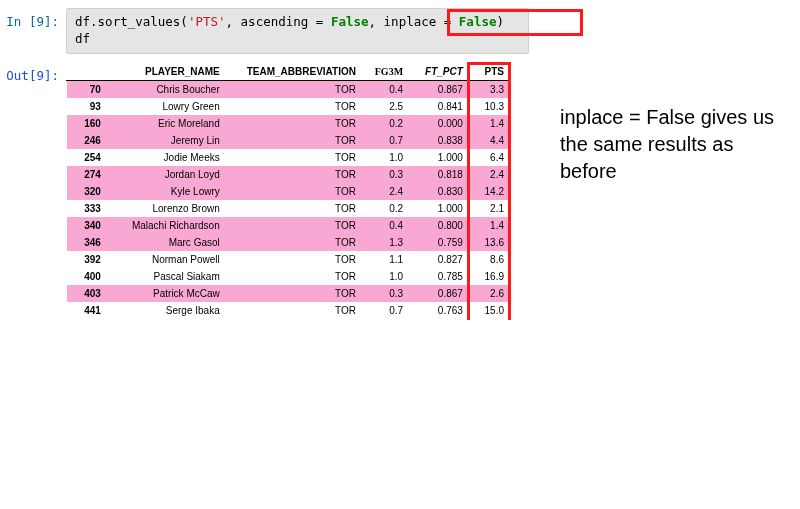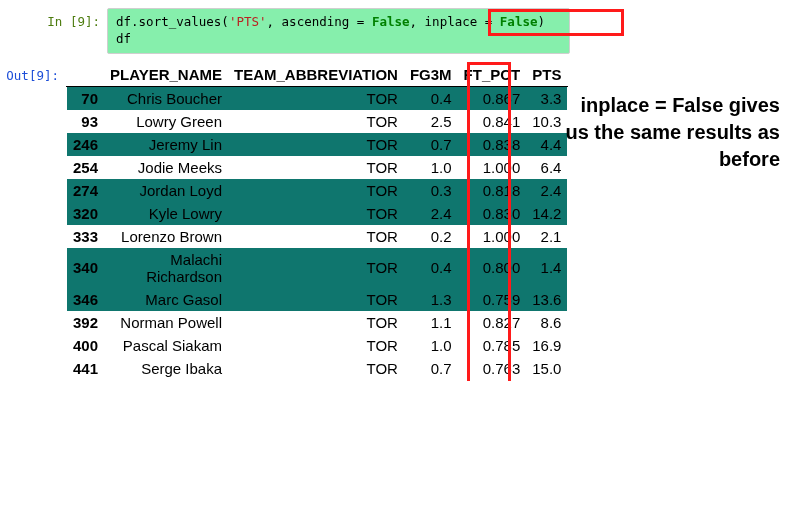--- a/index.html
+++ b/index.html
@@ -17,27 +17,27 @@
   }
   .prompt {
     width: 62px;
     flex: 0 0 62px;
     text-align: right;
     padding: 6px 7px 0 0;
     font-family: Menlo, Consolas, monospace;
     font-size: 12.5px;
     box-sizing: border-box;
   }
-  .prompt.in { color: #4d7c0f; margin-left: 41px; }
+  .prompt.in { color: #0369a1; }
   .prompt.out { color: #1d4ed8; }
   .code-area {
     flex: 0 0 445px;
     border: 1px solid #cfcfcf;
     border-radius: 2px;
-    background: #86efac;
+    background: #e5e5e5;
     padding: 5px 8px;
     font-family: Menlo, Consolas, monospace;
     font-size: 12.5px;
     line-height: 1.35;
     position: relative;
   }
   .kw { color: #008000; font-weight: bold; }
   .str { color: #BA2121; }
   .highlight-box {
     position: absolute;
@@ -50,63 +50,63 @@
   }
   .out-row { margin-top: 8px; }
   .table-wrap {
     position: relative;
     margin-left: 0;
     flex: 0 0 445px;
   }
   table {
     border-collapse: collapse;
     border: 1px solid #fff;
-    font-size: 15px;
+    font-size: 10px;
   }
   th {
     text-align: right;
     padding: 3px 6px;
     font-weight: bold;
     border-bottom: 1px solid #000;
   }
   th.idx { border-bottom: 1px solid #000; }
   td {
     text-align: right;
     padding: 3px 6px;
   }
   td.idx { font-weight: bold; text-align: right; }
-  tr.odd { background: #0f766e; }
+  tr.odd { background: #f9a8d4; }
   .col-idx { width: 36px; }
   .col-name { width: 130px; }
   .col-team { width: 135px; }
-  .col-fg3m { width: 40px; }
-  .col-ftpct { width: 55px; }
+  .col-fg3m { width: 40px; font-family: Liberation Serif, serif; }
+  .col-ftpct { width: 55px; font-style: italic; }
   .col-pts { width: 36px; }
 
   .pts-highlight {
     position: absolute;
     border: 3px solid #ff1a1a;
     pointer-events: none;
     top: 0px;
     left: 401px;
     width: 38px;
     height: 452px;
   }
 
   .annotation {
     position: absolute;
     left: 560px;
-    top: 92px;
+    top: 104px;
     width: 220px;
-    text-align: right;
+    text-align: left;
     font-size: 20px;
     line-height: 1.35;
     font-family: "Helvetica Neue", Helvetica, Arial, sans-serif;
     color: #000;
-    font-weight: 700;
+    font-weight: 400;
   }
 </style>
 </head>
 <body>
 
 <div class="cell-row">
   <div class="prompt in">In [9]:</div>
   <div class="code-area">
     <span><span>df.sort_values(</span><span class="str">'PTS'</span><span>, ascending = </span><span class="kw">False</span><span>, inplace = </span><span class="kw">False</span><span>)</span></span><br>
     <span>df</span>
@@ -139,20 +139,28 @@
           </tr>
           <tr>
             <td class="idx">93</td>
             <td>Lowry Green</td>
             <td>TOR</td>
             <td>2.5</td>
             <td>0.841</td>
             <td>10.3</td>
           </tr>
           <tr class="odd">
+            <td class="idx">160</td>
+            <td>Eric Moreland</td>
+            <td>TOR</td>
+            <td>0.2</td>
+            <td>0.000</td>
+            <td>1.4</td>
+          </tr>
+          <tr class="odd">
             <td class="idx">246</td>
             <td>Jeremy Lin</td>
             <td>TOR</td>
             <td>0.7</td>
             <td>0.838</td>
             <td>4.4</td>
           </tr>
           <tr>
             <td class="idx">254</td>
             <td>Jodie Meeks</td>
@@ -209,20 +217,28 @@
             <td>0.827</td>
             <td>8.6</td>
           </tr>
           <tr>
             <td class="idx">400</td>
             <td>Pascal Siakam</td>
             <td>TOR</td>
             <td>1.0</td>
             <td>0.785</td>
             <td>16.9</td>
+          </tr>
+          <tr class="odd">
+            <td class="idx">403</td>
+            <td>Patrick McCaw</td>
+            <td>TOR</td>
+            <td>0.3</td>
+            <td>0.867</td>
+            <td>2.6</td>
           </tr>
           <tr>
             <td class="idx">441</td>
             <td>Serge Ibaka</td>
             <td>TOR</td>
             <td>0.7</td>
             <td>0.763</td>
             <td>15.0</td>
           </tr>
         </tbody>

